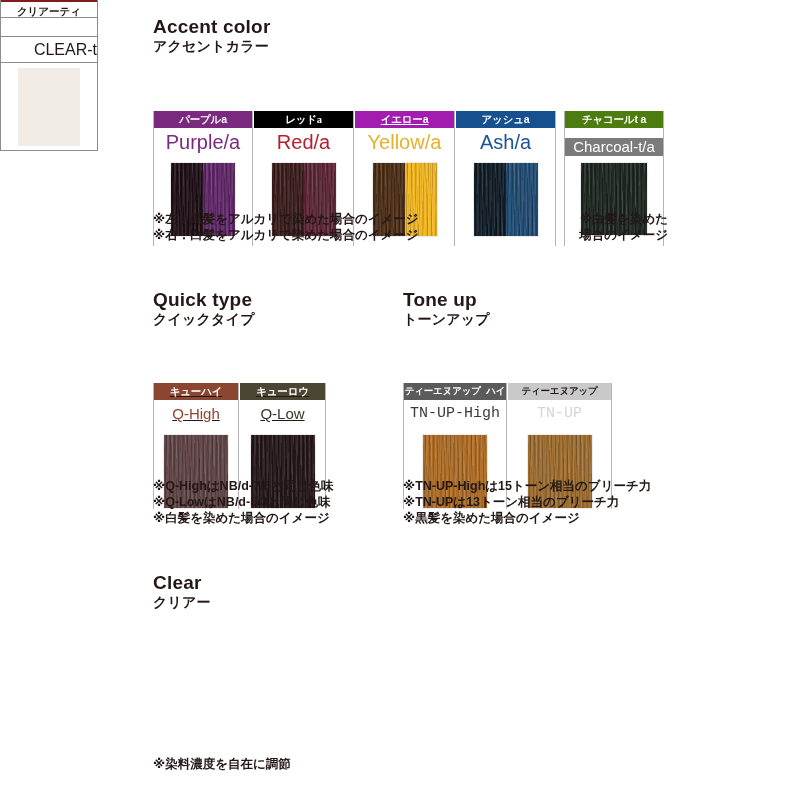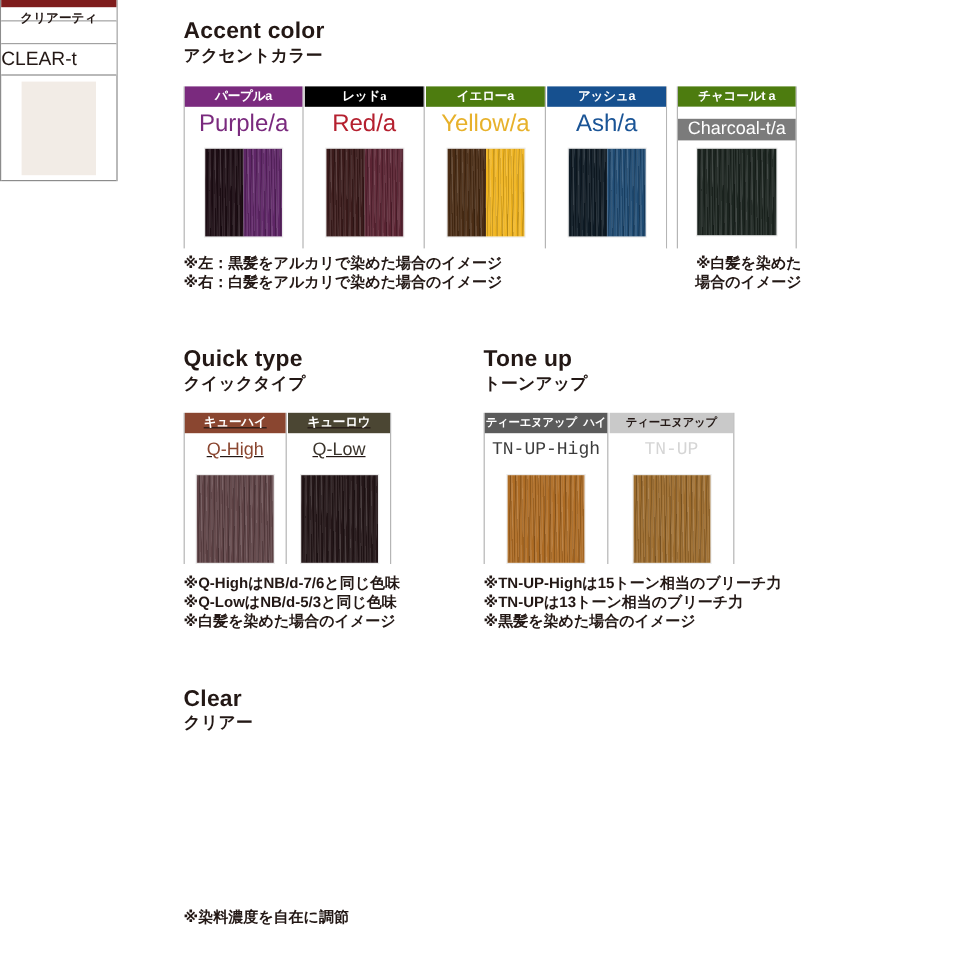--- a/index.html
+++ b/index.html
@@ -18,21 +18,21 @@
     font-size: 19px; font-weight: bold; letter-spacing: .2px;
     line-height: 21px; color: #231815;
   }
   .sec-head .jp {
     font-size: 14px; font-weight: bold; letter-spacing: .2px;
     line-height: 17px; color: #231815; margin-top: 1px;
   }
 
   
   .tbl { position: absolute; display: flex; }
-  .col { display: flex; flex-direction: column; background: #fff; }
+  .col { display: flex; flex-direction: column; background: #fff; margin-top: 39px; }
   .col + .col { margin-left: 1px; }
 
   .hdr {
     height: 17px; line-height: 17px; text-align: center;
     font-size: 10.5px; font-weight: bold; color: #ffffff;
     white-space: nowrap; letter-spacing: -.2px;
   }
   .name {
     height: 28px; line-height: 28px; text-align: center;
     font-size: 20px; white-space: nowrap;
@@ -95,27 +95,27 @@
   #tone-table .col { width: 104px; font-family: Liberation Mono, monospace; }
   #quick-table .name, #tone-table .name { font-size: 15px; }
   #tone-table .hdr { font-size: 9.5px; }
 
   
   #clear-table { left: 153px; top: 622px; width: 98px; }
   #clear-table .row-head {
     height: 18px; line-height: 18px; text-align: center;
     font-size: 10.5px; font-weight: bold; color: #231815;
     background: #ffffff; border-bottom: 1px solid #8c8c8c;
-    border-top: 6px solid #7f1d1d;
+    border-top: 2px solid #7f1d1d;
   }
   #clear-table .row-blank {
     height: 19px; background: #fff; border-bottom: 1px solid #8c8c8c;
   }
   #clear-table .row-name {
-    height: 26px; line-height: 26px; text-align: left;
+    height: 26px; line-height: 26px; text-align: right;
     font-size: 16px; color: #231815; background: #fff;
     border-bottom: 1px solid #8c8c8c;
   }
   #clear-table .row-swatch {
     height: 88px; display: flex; align-items: flex-start;
     justify-content: center; padding-top: 5px;
   }
   #clear-table .row-swatch .sw {
     width: 62px; height: 78px; background: #f2ece6;
   }
@@ -158,21 +158,21 @@
         <div class="name" style="color: rgb(181, 32, 47);">Red/a</div>
         <div class="swatch-cell">
           <div class="swatch">
             <div class="half" style="background: rgb(58, 26, 26);"></div>
             <div class="half" style="background: rgb(91, 36, 51);"></div>
           </div>
         </div>
       </div>
 
       <div class="col" style="height:135px;">
-        <div class="hdr" style="background: #4d7c0f;">イエローa</div>
+        <div class="hdr" style="background: #a21caf; text-decoration: underline;">イエローa</div>
         <div class="name" style="color: rgb(231, 177, 43);">Yellow/a</div>
         <div class="swatch-cell">
           <div class="swatch">
             <div class="half" style="background: rgb(74, 44, 20);"></div>
             <div class="half" style="background: rgb(240, 180, 31);"></div>
           </div>
         </div>
       </div>
 
       <div class="col" style="height:135px;">

